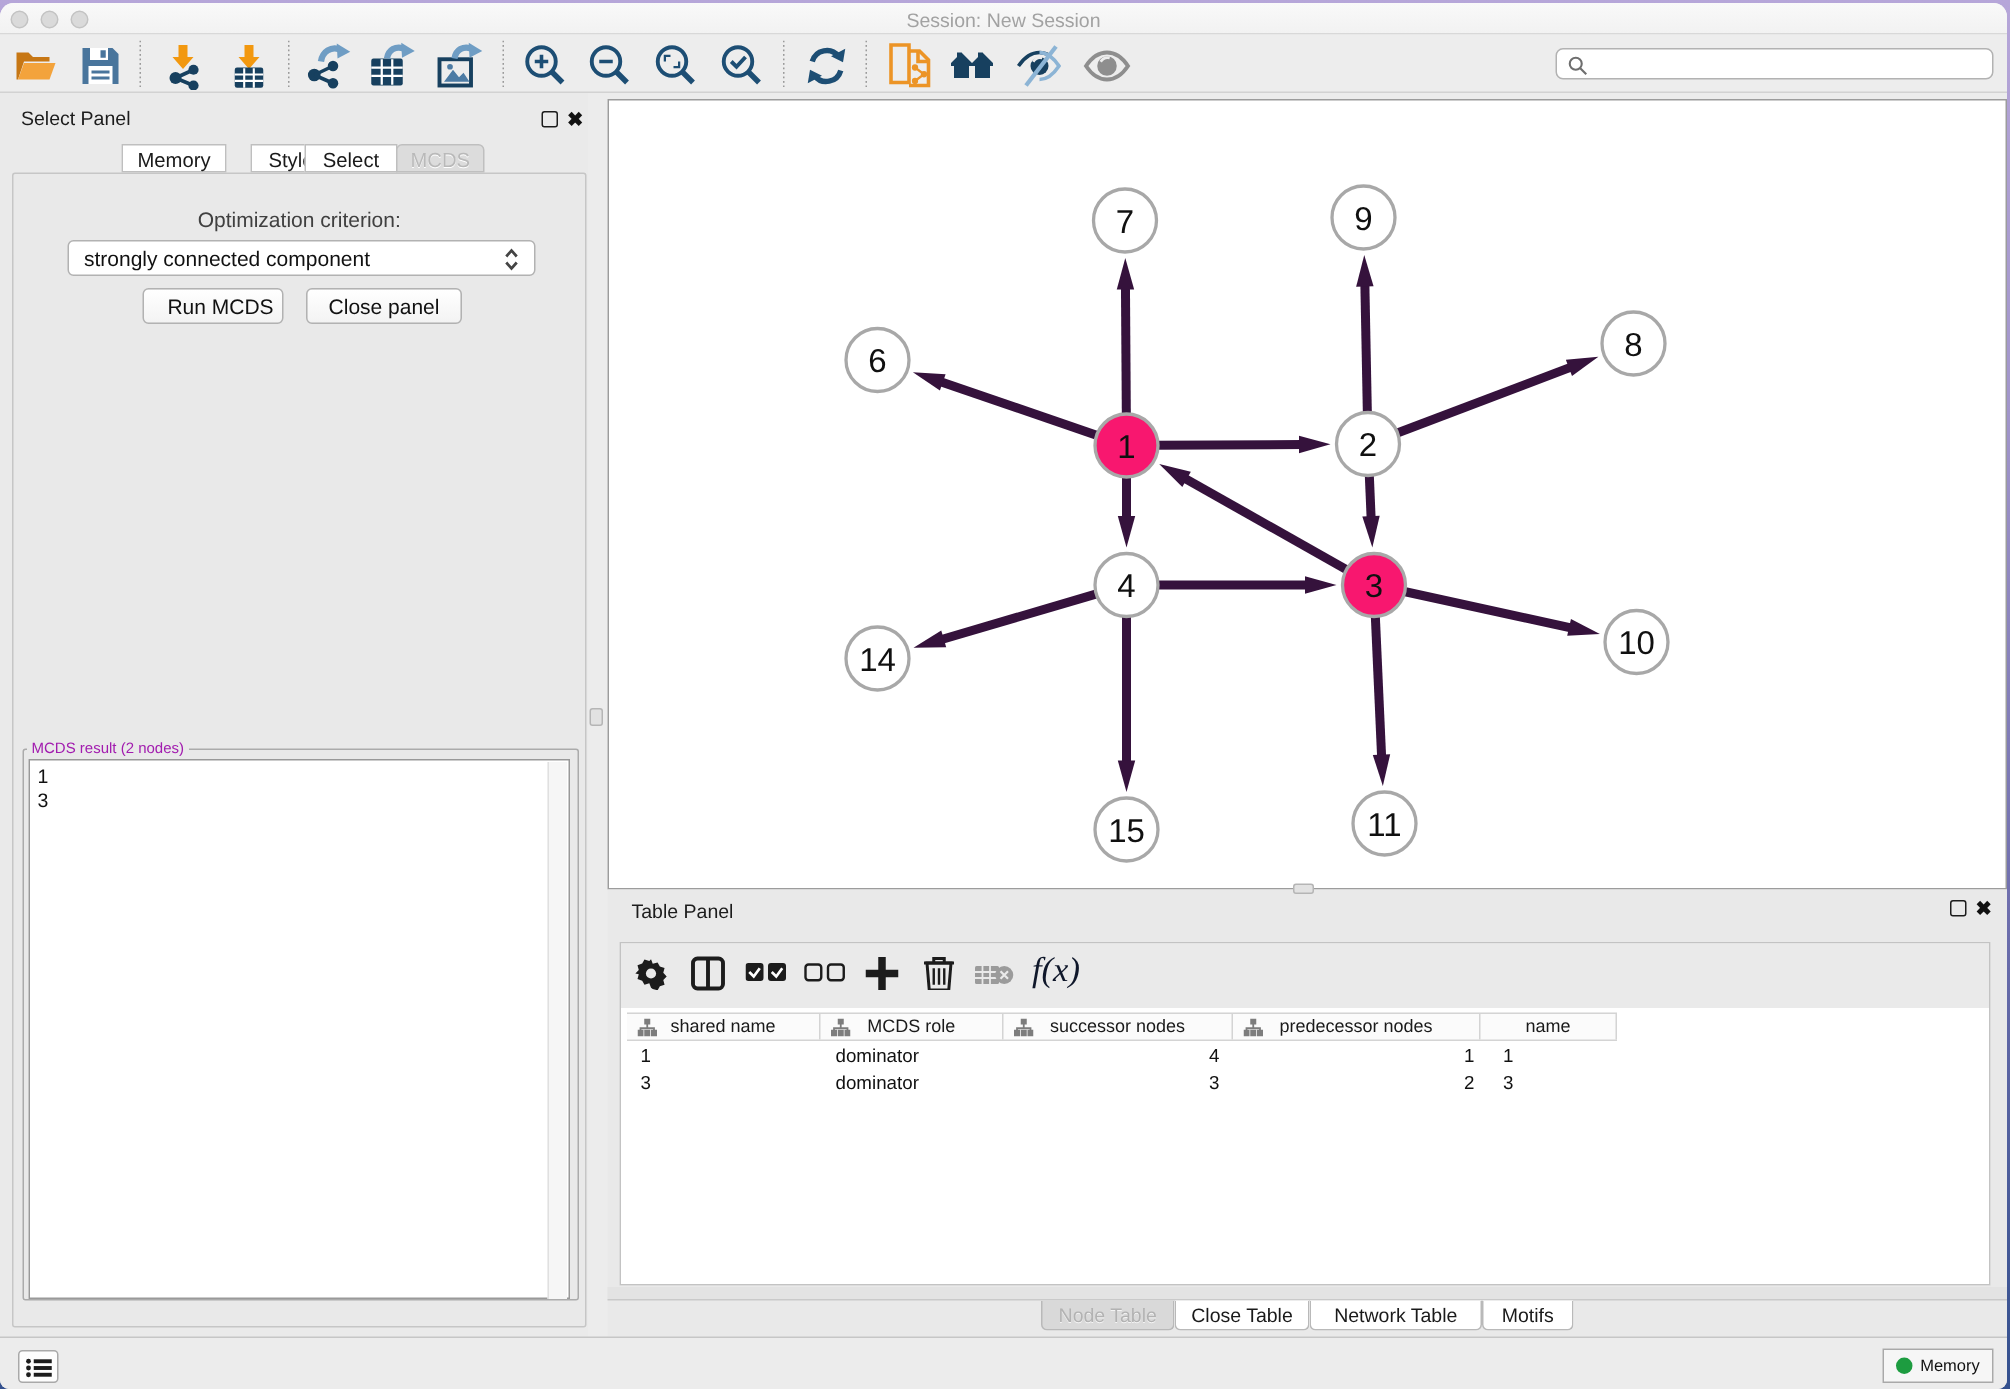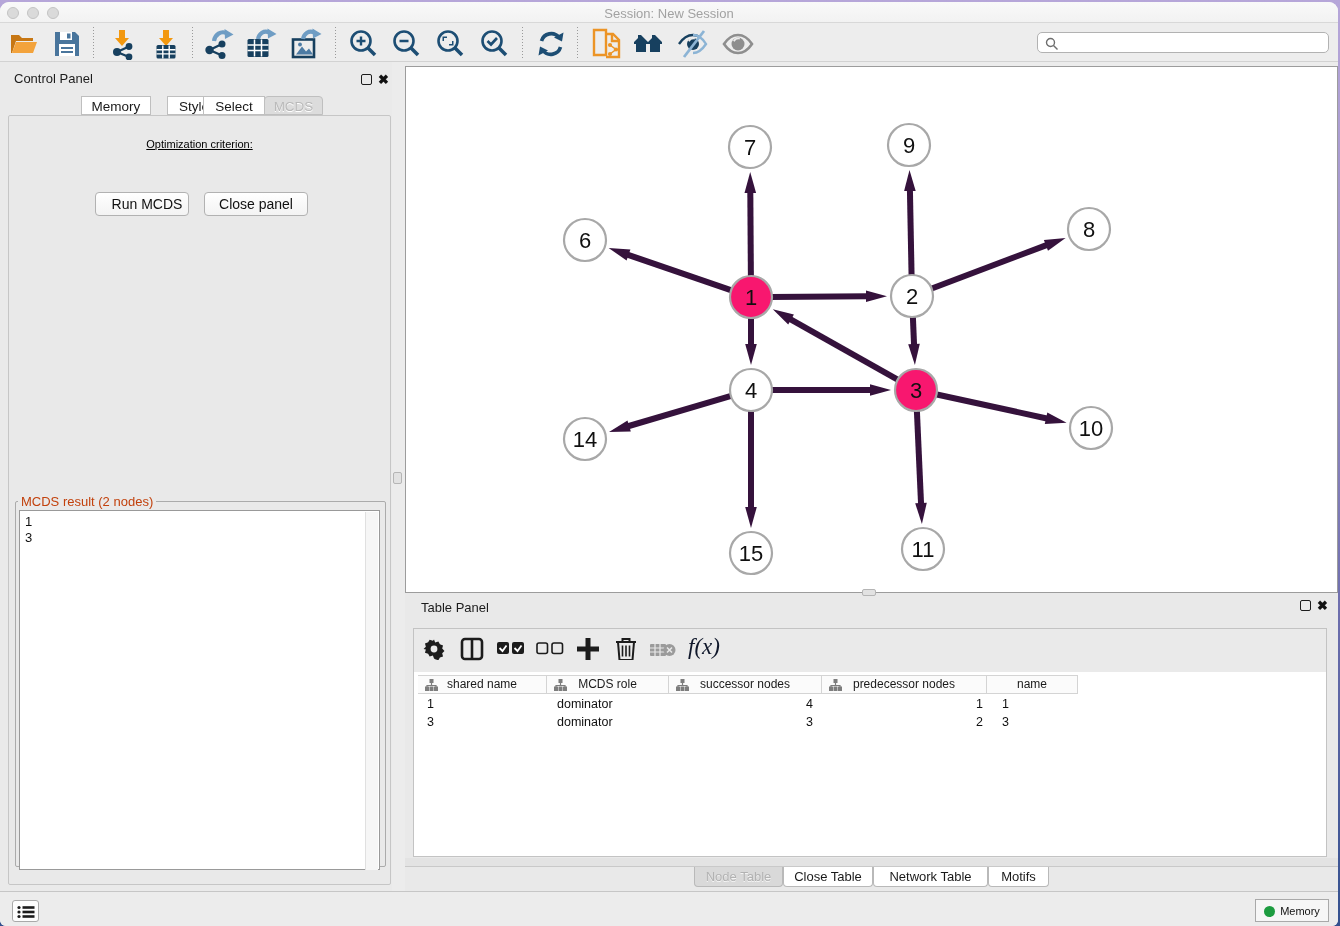--- a/index.html
+++ b/index.html
@@ -24,21 +24,21 @@
 
 #netwin{position:absolute;left:405px;top:64px;width:933px;height:527px;border:1px solid #9c9c9c;background:#fff;overflow:hidden;}
 #nettitle{position:absolute;left:0;top:0;width:100%;height:21px;background:linear-gradient(#fdfdfd,#d3d3d3 85%,#c8c8c8);border-bottom:1px solid #9c9c9c;}
 .mac{position:absolute;top:3px;width:11px;height:11px;border-radius:50%;}
 
 #tpanel{position:absolute;left:405px;top:591px;width:933px;height:299px;background:#e9e9e9;}
 
 #statusbar{position:absolute;left:0;top:889px;width:100%;height:35px;background:#ececec;border-top:1px solid #c6c6c6;}
 .btn{position:absolute;height:24px;background:linear-gradient(#ffffff,#f3f3f3);border:1px solid #b2b2b2;border-radius:4px;font-size:14px;color:#111;text-align:center;line-height:22px;}
 #mcds{position:absolute;left:6px;top:378px;width:371px;height:373px;border:1px solid #ababab;border-radius:2px;}
-#mcds legend{font-size:13px;color:#c2410c;margin-left:2px;padding:0 3px;}
+#mcds legend{font-size:10px;color:#a21caf;margin-left:2px;padding:0 3px;}
 #mcds-in{position:absolute;left:3px;top:1px;width:361px;height:360px;background:#fff;border:1px solid #999;font-size:13px;line-height:16px;padding:3px 0 0 5px;color:#111;}
 #mcds-sb{position:absolute;right:1px;top:1px;width:13px;height:358px;background:#f6f6f6;border-left:1px solid #e0e0e0;}
 #tbox{position:absolute;left:8px;top:35px;width:914px;height:229px;background:#fff;border:1px solid #c3c3c3;}
 #ttools{position:absolute;left:0;top:0;width:100%;height:43px;background:#eaeaea;}
 #thead{position:absolute;left:4px;top:46px;width:660px;height:19px;background:#fbfbfb;border-top:1px solid #d4d4d4;border-bottom:1px solid #d4d4d4;}
 .th{position:absolute;top:0;height:100%;border-left:1px solid #d4d4d4;font-size:12px;color:#1a1a1a;text-align:center;line-height:17px;}
 .hsvg{position:absolute;left:7px;top:3px;}
 .trow{position:absolute;left:4px;width:910px;height:18px;font-size:12.5px;color:#111;}
 .trow span{position:absolute;top:2px;}
 .btab{position:absolute;top:274px;height:20px;background:#fff;border:1px solid #b9b9b9;border-top:none;border-radius:0 0 4px 4px;font-size:13px;color:#1a1a1a;text-align:center;line-height:19px;}
@@ -170,29 +170,35 @@
         <path d="M12.8 13.2a5.5 5.5 0 0 1 6-2.6" stroke="#ececec" stroke-width="1.8" fill="none"></path>
       </svg>
   <div id="search">
         <svg style="position:absolute;left:7px;top:4px" width="14" height="14" viewBox="0 0 14 14">
           <circle cx="5.5" cy="5.5" r="4" fill="none" stroke="#6e6e6e" stroke-width="1.4"></circle>
           <path d="M8.5 8.5l4 4" stroke="#6e6e6e" stroke-width="1.4"></path>
         </svg>
       </div>
  </div>
  <div id="leftcol">
-  <div id="cp-title">Control Panel</div>
+  <div id="cp-title">Select Panel</div>
   <div class="minib" style="left:361px;top:12px"></div>
   <div class="xic" style="left:378px;top:10px">✖</div>
   <div class="tab" style="left:81px;width:70px">Memory</div>
   <div class="tab" style="left:167px;width:54px">Style</div>
   <div class="tab" style="left:203px;width:62px">Select</div>
   <div class="tab tabsel" style="left:264px;width:59px">MCDS</div>
   <div id="cp-body">
-   <div style="position:absolute;left:0;width:100%;top:22px;text-align:center;font-size:11px;color:#000000;text-decoration:underline;">Optimization criterion:</div>
+   <div style="position:absolute;left:0;width:100%;top:22px;text-align:center;font-size:14px;color:#404040;">Optimization criterion:</div>
+   <div style="position:absolute;left:36px;top:44px;width:312px;height:24px;background:#fff;border:1px solid #b2b2b2;border-radius:4px;font-size:14px;line-height:22px;padding-left:10px;color:#111;">strongly connected component
+     <svg style="position:absolute;right:9px;top:4px" width="12" height="16" viewBox="0 0 12 16">
+            <path d="M2.5 6l3.5-4 3.5 4" fill="none" stroke="#444" stroke-width="1.8"></path>
+            <path d="M2.5 10l3.5 4 3.5-4" fill="none" stroke="#444" stroke-width="1.8"></path>
+          </svg>
+   </div>
    <div class="btn" style="left:86px;top:76px;width:94px;padding-left:10px;">Run MCDS</div>
    <div class="btn" style="left:195px;top:76px;width:104px;">Close panel</div>
    <fieldset id="mcds">
           <legend>MCDS result (2 nodes)</legend>
      <div id="mcds-in">1<br>3<div id="mcds-sb"></div></div>
    </fieldset>
   </div>
  </div>
  <div id="netwin">
   <svg style="position:absolute;left:1px;top:22px;" width="930" height="506" viewBox="0 0 930 506">

